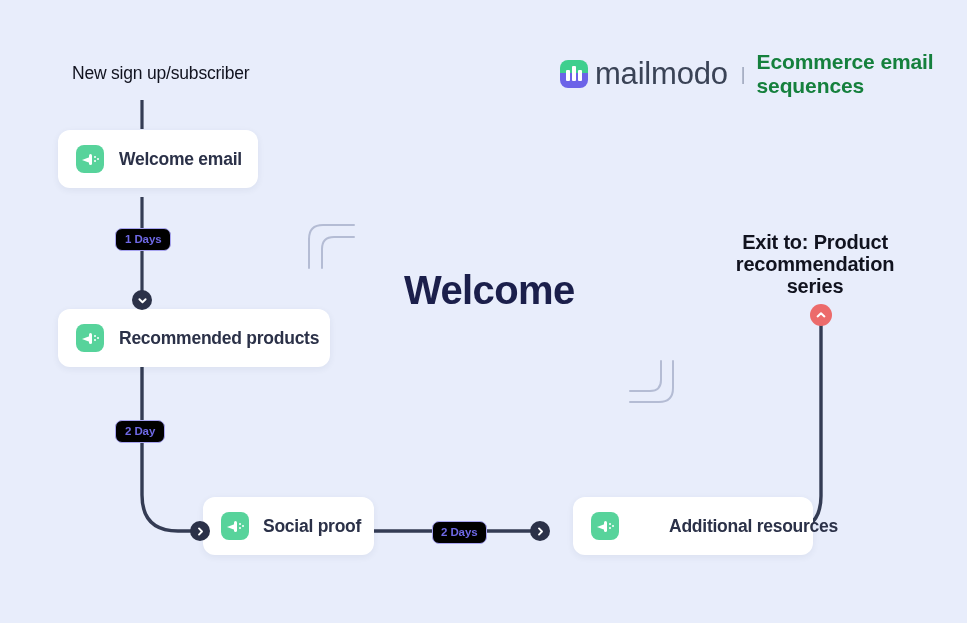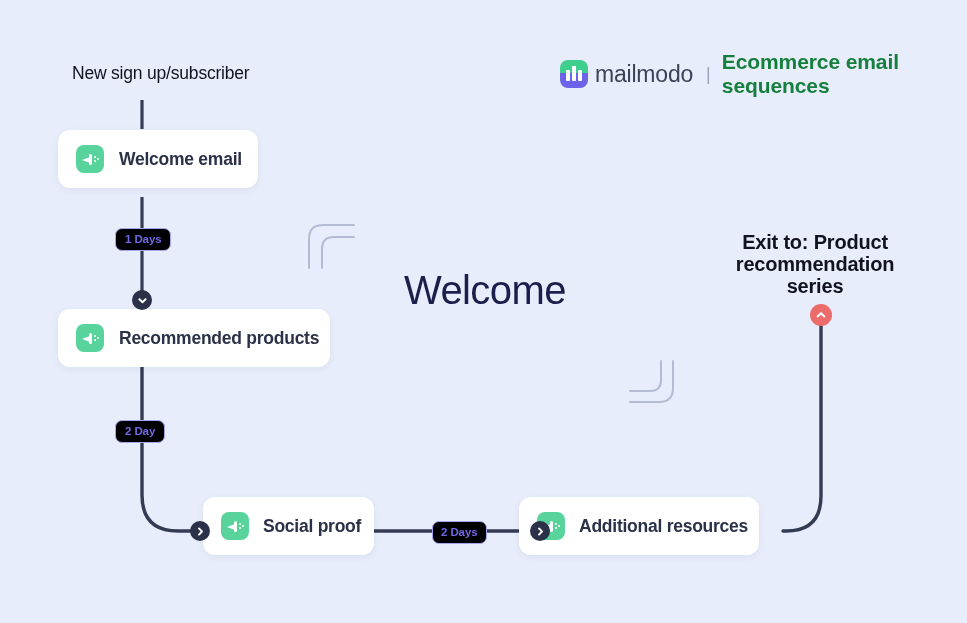--- a/index.html
+++ b/index.html
@@ -38,21 +38,21 @@
   .brand-mark i {
     position: absolute;
     background: #ffffff;
     border-radius: 1px;
     bottom: 7px;
   }
   .brand-mark i.b1 { left: 6px;  width: 3.5px; height: 11px; }
   .brand-mark i.b2 { left: 12.2px; width: 3.5px; height: 15px; }
   .brand-mark i.b3 { left: 18.4px; width: 3.5px; height: 11px; }
   .brand-word {
-    font-size: 23px;
+    font-size: 31px;
     color: #3a4356;
     letter-spacing: -0.2px;
     margin-left: 7px;
     font-weight: 400;
   }
   .brand-sep {
     color: #9aa3b8;
     font-size: 18px;
     margin: 0 11px 0 13px;
     font-weight: 400;
@@ -73,21 +73,21 @@
     font-weight: normal;
     color: #11131f;
     letter-spacing: -0.2px;
     white-space: nowrap;
   }
   .flow-title {
     position: absolute;
     left: 404px;
     top: 268px;
     font-size: 40px;
-    font-weight: normal;
+    font-weight: bold;
     color: #1b1f4b;
     letter-spacing: -0.6px;
   }
   .exit-label {
     position: absolute;
     left: 712px;
     top: 231px;
     width: 206px;
     text-align: center;
     font-size: 20px;
@@ -265,21 +265,21 @@
           <span class="body"></span>
           <span class="plate"></span>
           <span class="w1"></span>
           <span class="w2"></span>
           <span class="w3"></span>
         </span>
     </div>
     <span class="node-label">Social proof</span>
   </div>
 
-  <div class="node" style="left:519px; top:497px; width:240px;">
+  <div class="node" style="left:573px; top:497px; width:240px;gap:36px;">
     <div class="node-icon" style="margin-right:14px;">
       <span class="mega">
           <span class="body"></span>
           <span class="plate"></span>
           <span class="w1"></span>
           <span class="w2"></span>
           <span class="w3"></span>
         </span>
     </div>
     <span class="node-label">Additional resources</span>

